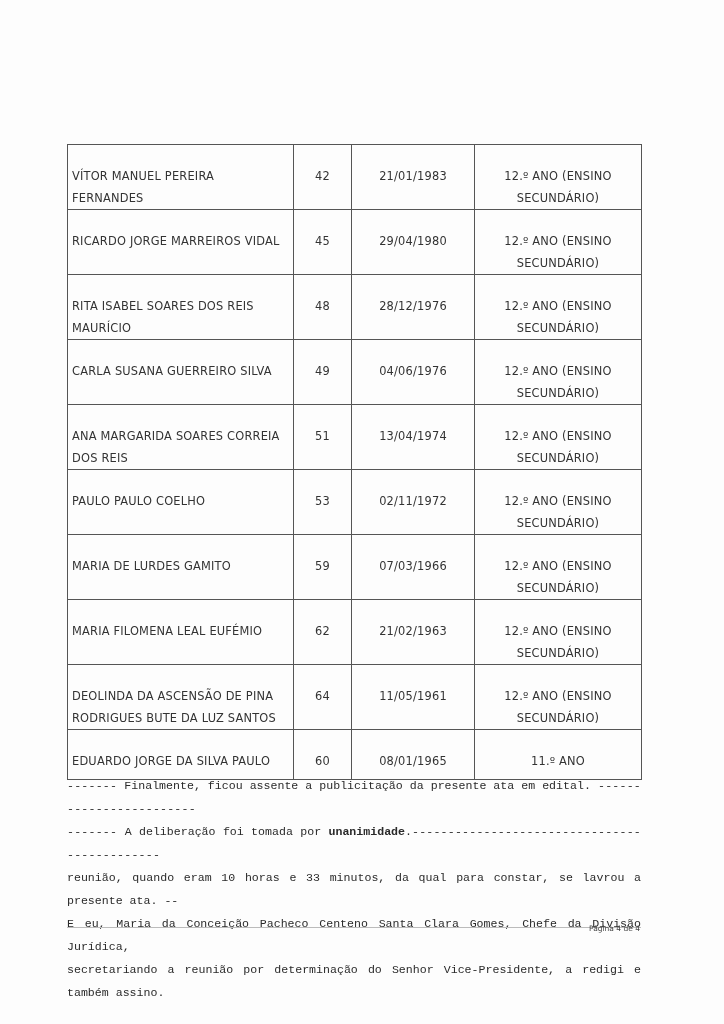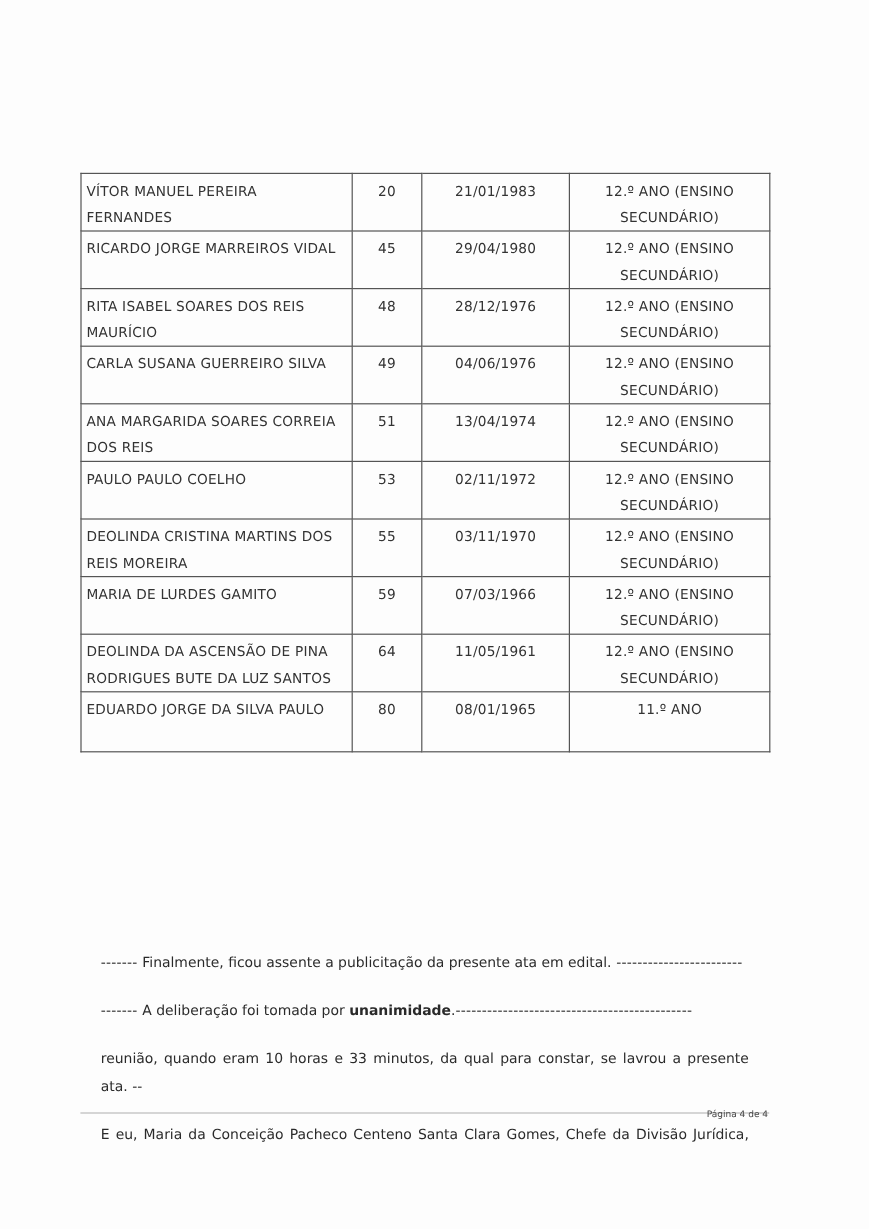--- a/index.html
+++ b/index.html
@@ -1,30 +1,30 @@
 <!DOCTYPE html>
 <html><head>
 <meta charset="utf-8">
 <style>
   html, body { margin: 0; padding: 0; background: #ffffff; }
   body { width: 724px; height: 1024px; position: relative; overflow: hidden;
          font-family: "DejaVu Sans", sans-serif; color: #2a2a2a; }
   .page { position: absolute; left: 0; top: 0; width: 724px; height: 1024px; background: #fdfdfd; }
   table.grid { position: absolute; left: 67px; top: 144px; width: 574px;
                border-collapse: collapse; table-layout: fixed; font-size: 11.4px; letter-spacing: 0.2px; }
-  table.grid td { border: 1px solid #555; vertical-align: top; padding: 3px 4px 0 4px; line-height: 22px; color: #333; }
+  table.grid td { border: 1px solid #555; vertical-align: top; padding: 20px 4px 0 4px; line-height: 22px; color: #333; }
   table.grid col.c-name { width: 226px; }
   table.grid col.c-age { width: 58px; }
   table.grid col.c-date { width: 123px; }
   table.grid col.c-edu { width: 167px; }
   table.grid td.num, table.grid td.date, table.grid td.edu { text-align: center; }
   table.grid tr { height: 46px; }
   table.grid tr.last { height: 50px; }
   .paras { position: absolute; left: 67px; top: 774px; width: 574px; font-size: 11.6px; color: #2a2a2a; }
-  .paras p { margin: 17px; line-height: 23px; text-align: justify; }
+  .paras p { margin: 0; line-height: 23px; text-align: justify; font-family: Liberation Mono, monospace; }
   .paras p.j { text-align-last: justify; }
   .paras .dash { letter-spacing: 0.2px; }
   .paras b { font-weight: bold; }
   .footer-line { position: absolute; left: 67px; top: 927px; width: 574px; height: 0; border-top: 1px solid #bbb; }
   .page-num { position: absolute; right: 84px; top: 884px; font-size: 7.5px; color: #444; margin-top: 40px; }
 </style>
 </head>
 <body>
 
 <div class="page">
@@ -36,21 +36,21 @@
         <col class="c-date">
         <col class="c-edu">
     </colgroup>
     <tbody id="tbody">
         <tr>
           <td class="name">
             <div>VÍTOR MANUEL PEREIRA</div>
             <div>FERNANDES</div>
           </td>
           <td class="num">
-            <div>20</div>
+            <div>42</div>
           </td>
           <td class="date">
             <div>21/01/1983</div>
           </td>
           <td class="edu">
             <div>12.º ANO (ENSINO</div>
             <div>SECUNDÁRIO)</div>
           </td>
         </tr>
         <tr>
@@ -128,44 +128,44 @@
           <td class="date">
             <div>02/11/1972</div>
           </td>
           <td class="edu">
             <div>12.º ANO (ENSINO</div>
             <div>SECUNDÁRIO)</div>
           </td>
         </tr>
         <tr>
           <td class="name">
-            <div>DEOLINDA CRISTINA MARTINS DOS</div>
-            <div>REIS MOREIRA</div>
-          </td>
-          <td class="num">
-            <div>55</div>
-          </td>
-          <td class="date">
-            <div>03/11/1970</div>
-          </td>
-          <td class="edu">
-            <div>12.º ANO (ENSINO</div>
-            <div>SECUNDÁRIO)</div>
-          </td>
-        </tr>
-        <tr>
-          <td class="name">
             <div>MARIA DE LURDES GAMITO</div>
             <div></div>
           </td>
           <td class="num">
             <div>59</div>
           </td>
           <td class="date">
             <div>07/03/1966</div>
+          </td>
+          <td class="edu">
+            <div>12.º ANO (ENSINO</div>
+            <div>SECUNDÁRIO)</div>
+          </td>
+        </tr>
+        <tr>
+          <td class="name">
+            <div>MARIA FILOMENA LEAL EUFÉMIO</div>
+            <div></div>
+          </td>
+          <td class="num">
+            <div>62</div>
+          </td>
+          <td class="date">
+            <div>21/02/1963</div>
           </td>
           <td class="edu">
             <div>12.º ANO (ENSINO</div>
             <div>SECUNDÁRIO)</div>
           </td>
         </tr>
         <tr>
           <td class="name">
             <div>DEOLINDA DA ASCENSÃO DE PINA</div>
             <div>RODRIGUES BUTE DA LUZ SANTOS</div>
@@ -180,21 +180,21 @@
             <div>12.º ANO (ENSINO</div>
             <div>SECUNDÁRIO)</div>
           </td>
         </tr>
         <tr class="last">
           <td class="name">
             <div>EDUARDO JORGE DA SILVA PAULO</div>
             <div></div>
           </td>
           <td class="num">
-            <div>80</div>
+            <div>60</div>
           </td>
           <td class="date">
             <div>08/01/1965</div>
           </td>
           <td class="edu">
             <div>11.º ANO</div>
             <div></div>
           </td>
         </tr>
       </tbody>
@@ -205,18 +205,21 @@
       <span class="dash">------- </span><span>Finalmente, ficou assente a publicitação da presente ata em edital.</span><span class="dash"> ------------------------</span>
     </p>
     <p>
       <span class="dash">------- </span><span>A deliberação foi tomada por </span><b>unanimidade</b><span>.</span><span class="dash">---------------------------------------------</span>
     </p>
     <p>
       <span>reunião, quando eram 10 horas e 33 minutos, da qual para constar, se lavrou a presente ata. --</span>
     </p>
     <p class="j">
       <span>E eu, Maria da Conceição Pacheco Centeno Santa Clara Gomes, Chefe da Divisão Jurídica,</span>
+    </p>
+    <p>
+      <span>secretariando a reunião por determinação do Senhor Vice-Presidente, a redigi e também assino.</span>
     </p>
   </div>
 
   <div class="footer-line"></div>
   <div class="page-num">Página 4 de 4</div>
 </div>
 
 </body></html>

